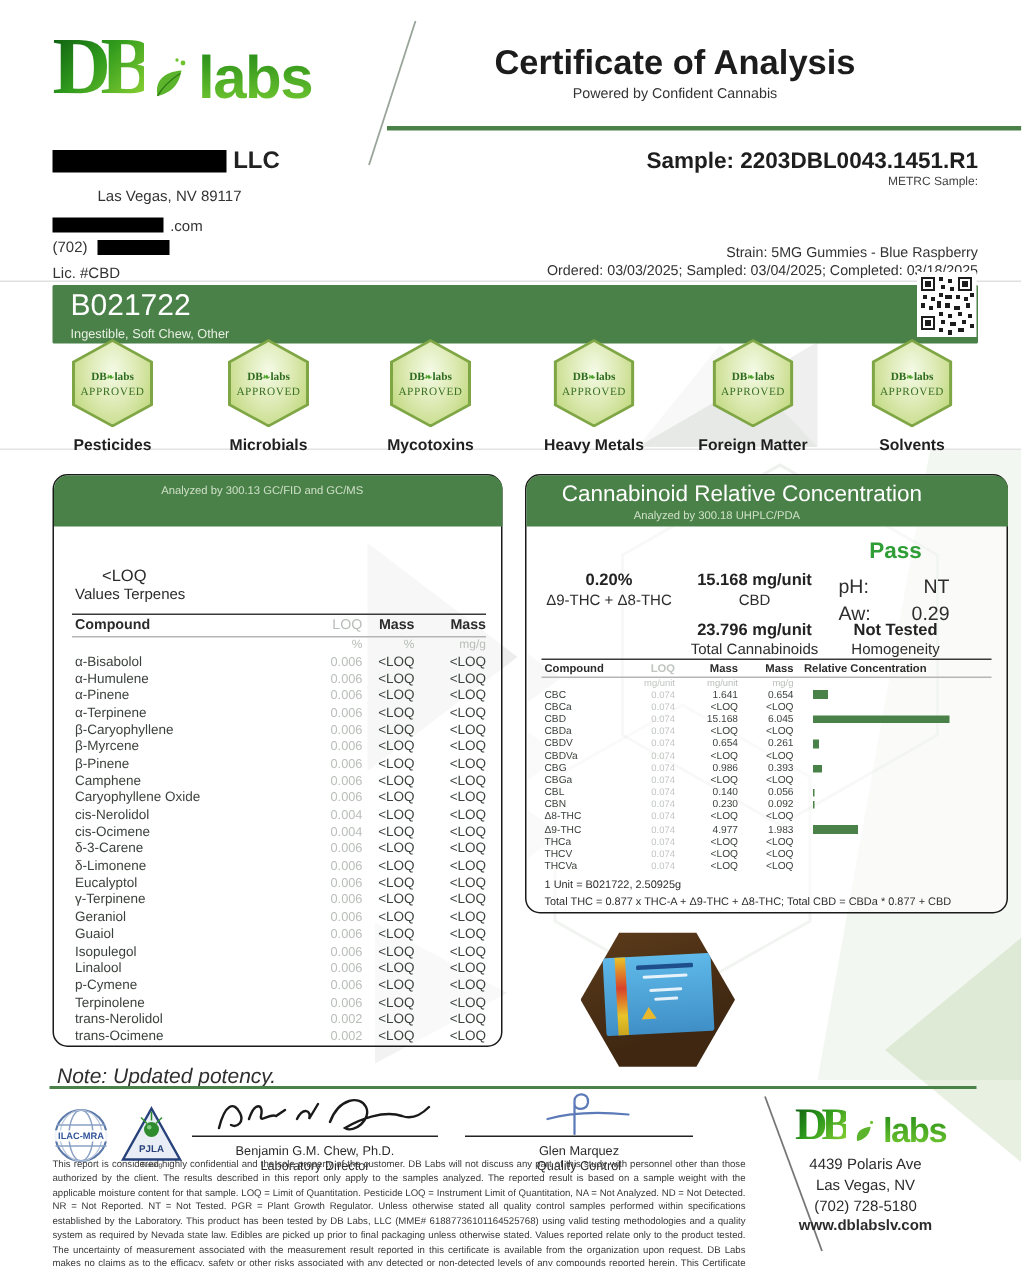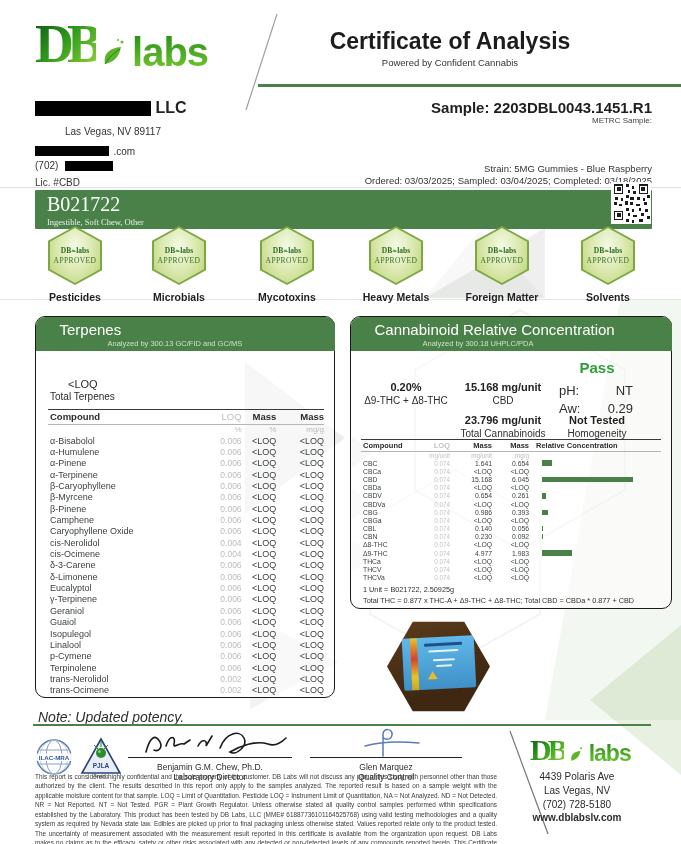--- a/index.html
+++ b/index.html
@@ -169,21 +169,21 @@
 
   <div class="abs" style="left:300px; top:99px; width:352px;">
     <div class="sample-id">Sample: 2203DBL0043.1451.R1</div>
     <div class="metrc">METRC Sample:</div>
   </div>
   <div class="abs strain-line" style="left:260px; top:163px; width:392px;">Strain: 5MG Gummies - Blue Raspberry</div>
   <div class="abs strain-line" style="left:260px; top:175px; width:392px;">Ordered: 03/03/2025; Sampled: 03/04/2025; Completed: 03/18/2025</div>
 
   <div class="abs" style="left:0; top:187px; width:681px; border-top:1px solid #e0e0e0;"></div>
 
-  <div class="abs batch-bar" style="left:35px; top:190px; width:617px; height:39px; padding:3px 0 0 12px;font-family:Liberation Serif, serif;">
+  <div class="abs batch-bar" style="left:35px; top:190px; width:617px; height:39px; padding:3px 0 0 12px;">
     <div class="batch-id">B021722</div>
     <div class="batch-type">Ingestible, Soft Chew, Other</div>
   </div>
   <svg class="abs" style="left:611px; top:181px;" width="40" height="44" viewBox="0 0 29 31" shape-rendering="crispEdges">
     <rect x="0" y="0" width="29" height="31" fill="#fff"></rect>
     <g fill="#1c1c1c">
       <rect x="2" y="2" width="7" height="7"></rect>
         <rect x="20" y="2" width="7" height="7"></rect>
         <rect x="2" y="21" width="7" height="7"></rect>
       <rect x="3" y="3" width="5" height="5" fill="#fff"></rect>
@@ -275,25 +275,24 @@
       <div class="hex-approved">APPROVED</div>
     </div>
       </div>
     <div class="badge-label">Solvents</div>
   </div>
 
   <div class="abs" style="left:0; top:299px; width:681px; border-top:1px solid #e3e3e3;"></div>
 
   <div class="panel" style="left:35px; top:316px; width:300px; height:382px;">
     <div class="panel-head">
-      <div class="panel-title">Terpenes</div>
       <div class="panel-method">Analyzed by 300.13 GC/FID and GC/MS</div>
     </div>
     <div class="abs tp-total-val" style="left:32px; top:61px;">&lt;LOQ</div>
-    <div class="abs tp-total-lbl" style="left:14px; top:74px;">Total Terpenes</div>
+    <div class="abs tp-total-lbl" style="left:14px; top:74px;">Values Terpenes</div>
 
     <div class="abs thead-line1" style="left:12px; right:10px; top:92px;"></div>
     <div class="abs thead-row" style="left:0; right:10px; top:93px;">
       <span class="tc-name">Compound</span>
       <span class="tc-loq">LOQ</span>
       <span class="tc-m1">Mass</span>
       <span class="tc-m2">Mass</span>
     </div>
     <div class="abs thead-line2" style="left:12px; right:10px; top:107px;"></div>
     <div class="abs tunit-row" style="left:0; right:10px; top:108px;">

